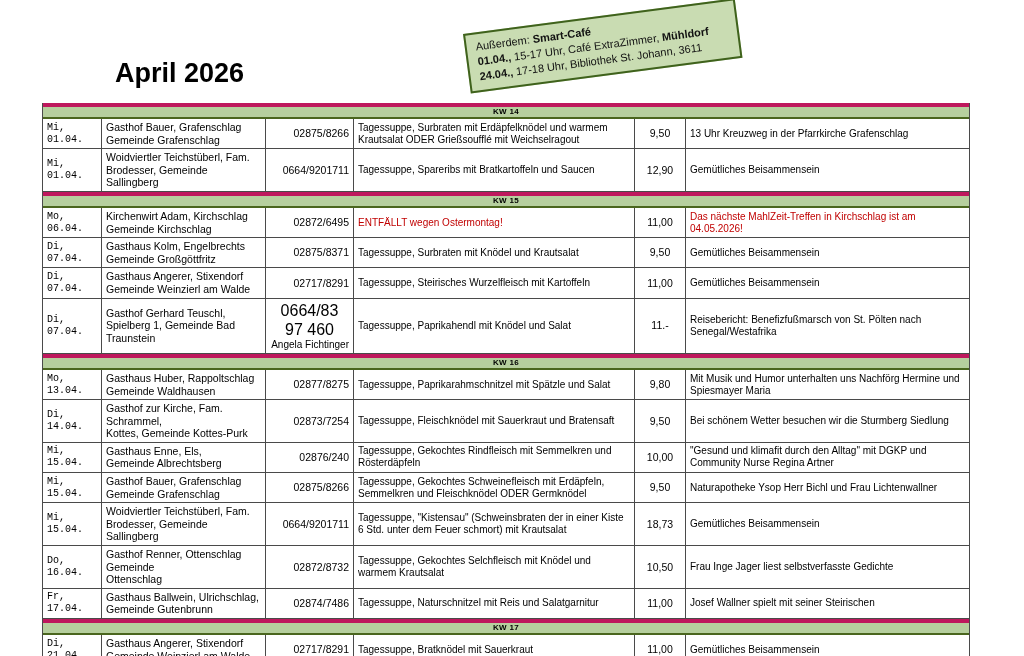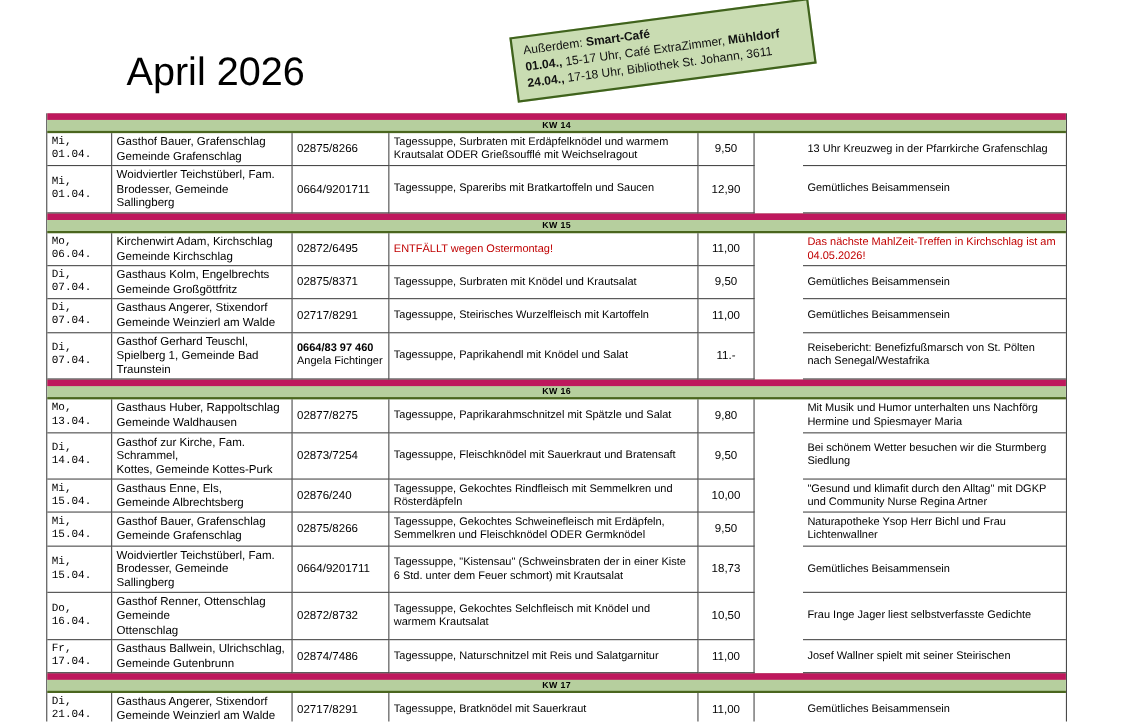--- a/index.html
+++ b/index.html
@@ -1,54 +1,54 @@
 <!DOCTYPE html>
 <html><head>
 <meta charset="utf-8">
 <style>
   html,body{margin:0;padding:0;}
   body{
     width:1024px;height:656px;position:relative;background:#ffffff;
     font-family:"Liberation Sans", sans-serif;color:#000;overflow:hidden;
   }
   .page-title{
-    position:absolute;left:115px;top:44px;font-size:36px;font-weight:normal;
+    position:absolute;left:115px;top:58px;font-size:27px;font-weight:bold;
   }
   .note-box{
     position:absolute;left:463px;top:34px;width:252px;
     background:#c9dcb2;border:2px solid #3f621c;
     transform:rotate(-7.5deg);transform-origin:left top;
     padding:5px 9px 6px 9px;font-size:11px;line-height:1.35;color:#111;
   }
   .note-box b{font-weight:bold;}
   .menu-table{
     position:absolute;left:42px;top:103px;width:926px;
     border:1px solid #4a4a4a;border-top:none;
     font-size:10px;line-height:1.2;
   }
   .week-band{
-    background:#b6cf9e;border-top:6px solid #be185d;border-bottom:2px solid #4a661e;
+    background:#b6cf9e;border-top:4px solid #be185d;border-bottom:2px solid #4a661e;
     text-align:center;font-weight:bold;font-size:8px;line-height:10px;height:10px;
     letter-spacing:.3px;
   }
   .t-row{
     display:grid;
     grid-template-columns:59px 164px 88px 281px 51px auto;
     min-height:27px;
   }
   .t-cell{
     border-right:1px solid #4a4a4a;border-bottom:1px solid #4a4a4a;
     padding:2px 4px;display:flex;flex-direction:column;justify-content:center;
     overflow:hidden;
   }
-  .t-row .t-cell:last-child{border-right:none;margin-left:44px;}
+  .t-row .t-cell:last-child{border-right:none;}
   .cell-date{font-size:10px;font-family:Liberation Mono, monospace;}
   .cell-venue{white-space:pre-line;font-size:10.5px;}
-  .cell-phone{align-items:flex-start;text-align:center;font-size:10.5px;}
-  .cell-phone .phone-main.bold-phone{font-weight:bold;font-size:10px;}
+  .cell-phone{align-items:flex-end;text-align:center;font-size:10.5px;}
+  .cell-phone .phone-main.bold-phone{font-weight:normal;font-size:16px;}
   .cell-phone .phone-sub{font-size:10px;}
   .cell-price{align-items:center;text-align:left;font-size:10.5px;}
   .red-text{color:#c00000;}
 </style>
 </head>
 <body>
 
 <div class="page-title">April 2026</div>
 
 <div class="note-box">

